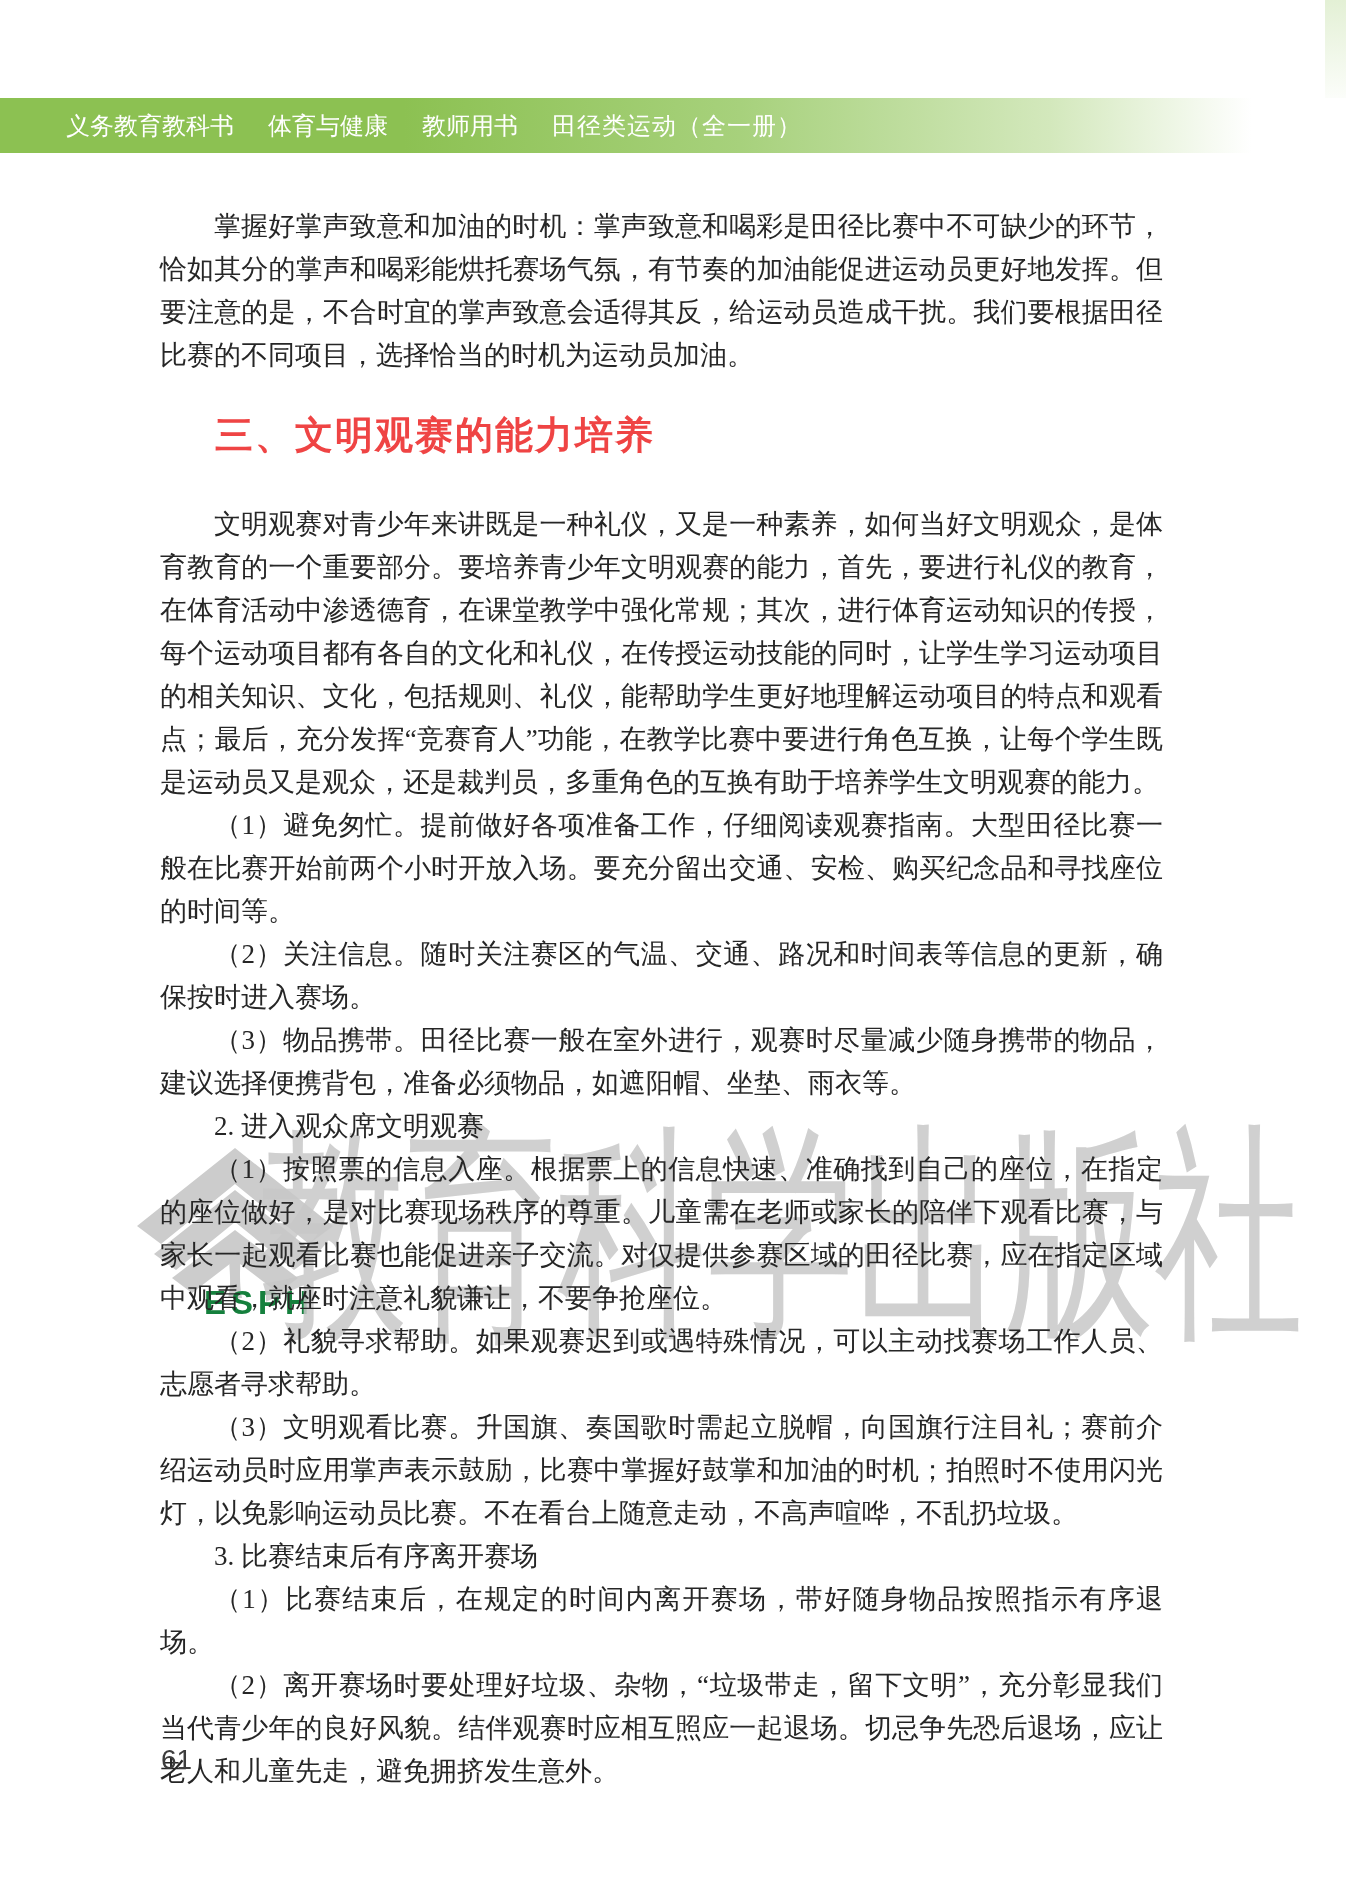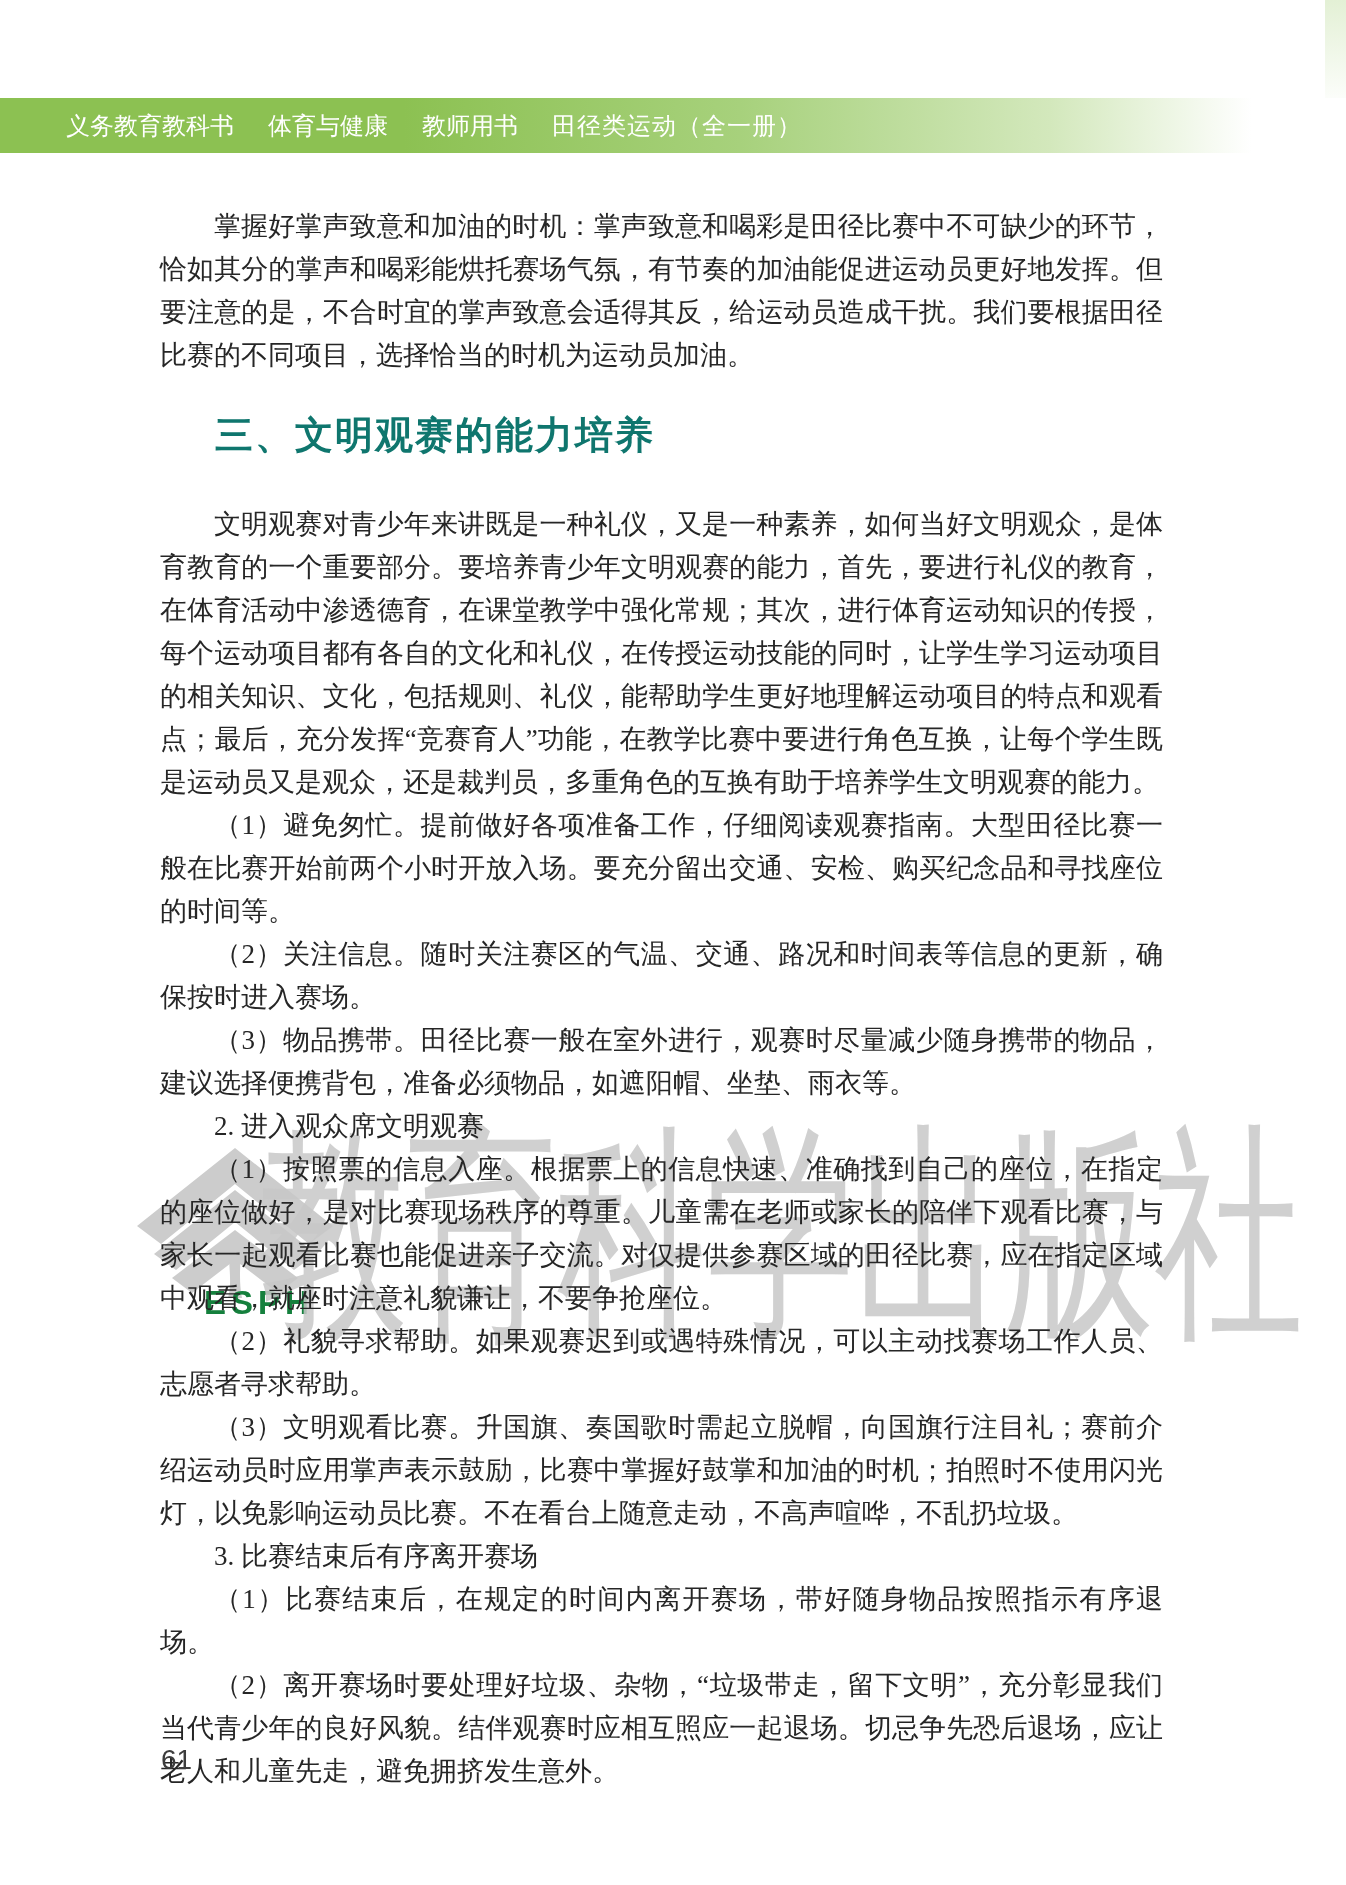--- a/index.html
+++ b/index.html
@@ -53,21 +53,21 @@
   .content {
     position:absolute; left:160px; top:205px; width:1003px; z-index:1;
     font-size:27px; line-height:43px; color:#262626;
     text-align:justify; text-justify:inter-ideograph;
   }
   .content p { margin:0; text-indent:2em; }
   .section-title {
     margin:36px 0 45px 0; padding-left:55px;
     font-family:"Liberation Sans","DejaVu Sans",sans-serif;
     font-weight:bold; font-size:38px; line-height:45px;
-    color:#0f766e; letter-spacing:2px;
+    color:#ef4444; letter-spacing:2px;
     text-align:left; text-indent:0;
   }
 
   .page-number {
     position:absolute; left:161px; top:1744px; z-index:1;
     font-family:"Liberation Sans","DejaVu Sans",sans-serif;
     font-size:28px; color:#3d3d3d;
   }
 </style>
 </head>

